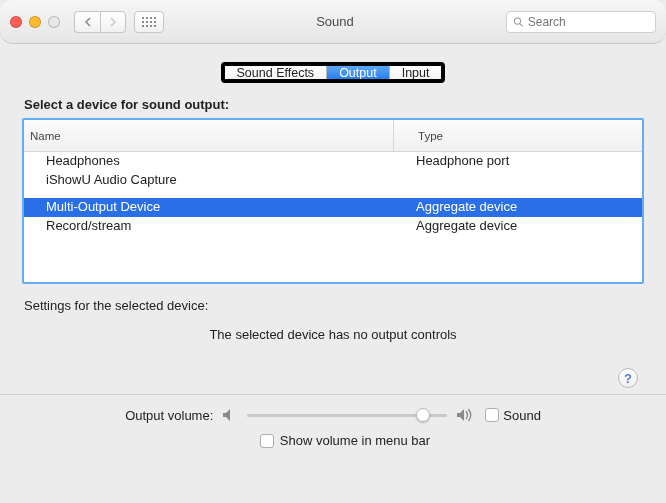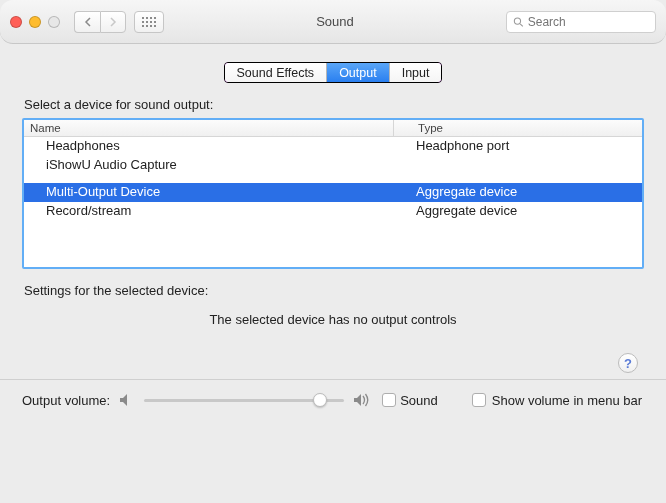--- a/index.html
+++ b/index.html
@@ -17,49 +17,49 @@
 .navbtn:last-child { border-radius: 0 4px 4px 0; }
 .gridbtn { width: 30px; height: 22px; background: linear-gradient(#fff,#f1f1f1); border: 1px solid #c6c6c6; border-radius: 4px; display: flex; align-items: center; justify-content: center; }
 .gdots { display: grid; grid-template-columns: repeat(4,2px); grid-template-rows: repeat(3,2px); gap: 2px; }
 .gdots span { width: 2px; height: 2px; background: #666; border-radius: 50%; }
 .title { flex: 1; text-align: center; font-size: 13px; color: #4a4a4a; }
 .searchwrap { width: 150px; height: 22px; background: #fff; border: 1px solid #cfcfcf; border-radius: 4px; display: flex; align-items: center; padding: 0 6px; color: #9a9a9a; font-size: 12px; gap: 4px; }
 .searchwrap input { border: none; outline: none; width: 100%; font-size: 12px; background: transparent; }
 
 .content { padding: 18px 22px 0; }
 .tabs { display: flex; justify-content: center; margin-bottom: 14px; }
-.segctl { display: flex; border: 1px solid #000000; border-radius: 4px; overflow: hidden; height: 21px; background: #d946ef; }
+.segctl { display: flex; border: 4px solid #000000; border-radius: 4px; overflow: hidden; height: 21px; background: #d946ef; }
 .seg { padding: 2px 12px; font-size: 12.5px; display: flex; align-items: center; border-right: 1px solid #b6b6b6; background: linear-gradient(#fff,#f5f5f5); cursor: default; }
 .seg:last-child { border-right: none; }
 .seg.active { background: linear-gradient(#5aa6f7,#2a7ff0); color: #fff; }
 
-.section-label { font-size: 13px; font-weight: 400; margin-bottom: 6px; padding-left: 2px; }
+.section-label { font-size: 13px; font-weight: 700; margin-bottom: 6px; padding-left: 2px; }
 
 .tablewrap { border: 2px solid #62aef6; border-radius: 2px; background: #fff; margin-bottom: 14px; }
-.thead { display: flex; background: linear-gradient(#fcfcfc,#f0f0f0); border-bottom: 1px solid #d6d6d6; height: 17px; font-size: 11.5px; color: #444; }
+.thead { display: flex; background: linear-gradient(#fcfcfc,#f0f0f0); border-bottom: 1px solid #d6d6d6; height: 32px; font-size: 11.5px; color: #444; }
 .thead .col { padding: 2px 6px; border-right: 1px solid #d6d6d6; display: flex; align-items: center; }
 .thead .col:last-child { border-right: none; margin-left: 18px; }
 .col-name { width: 370px; }
 .col-type { flex: 1; }
 .tbody { height: 130px; }
 .row { display: flex; height: 19px; font-size: 13px; }
 .row .cell { padding: 1px 22px; white-space: nowrap; overflow: hidden; }
 .row .cell.col-name { width: 370px; }
 .row .cell.col-type { flex: 1; }
 .row.selected { background: #2a6fe6; color: #fff; margin-top: 8px; }
 
 .settings-label { font-size: 13px; margin: 6px 0 14px 2px; }
 .nocontrols { text-align: center; font-size: 13px; margin-bottom: 26px; }
 
 .helprow { display: flex; justify-content: flex-end; padding-right: 6px; margin-bottom: 6px; }
 .helpbtn { width: 20px; height: 20px; border-radius: 50%; border: 1px solid #bcbcbc; background: linear-gradient(#fff,#f0f0f0); color: #5a7bd6; font-size: 13px; display: flex; align-items: center; justify-content: center; font-weight: 600; }
 
 .divider { border-top: 1px solid #cfcfcf; margin: 0 -22px; }
 
-.footer { padding: 12px 22px 14px; display: flex; flex-direction: row; align-items: center; gap: 10px; }
+.footer { padding: 12px 22px 14px; display: flex; flex-direction: column; align-items: center; gap: 10px; }
 .volrow { display: flex; align-items: center; gap: 8px; }
 .vollabel { font-size: 13px; }
 .speaker { color: #7a7a7a; display: inline-flex; }
 .slider { position: relative; width: 200px; height: 16px; }
 .slider .track { position: absolute; top: 7px; left: 0; right: 0; height: 3px; background: #c8c8c8; border-radius: 2px; }
 .slider .thumb { position: absolute; top: 1px; width: 14px; height: 14px; background: #fff; border: 1px solid #bbb; border-radius: 50%; box-shadow: 0 1px 2px rgba(0,0,0,0.2); }
 .mute { display: flex; align-items: center; gap: 4px; font-size: 13px; }
 .checkbox { width: 14px; height: 14px; border: 1px solid #aeaeae; border-radius: 3px; background: #fff; display: inline-block; }
 .showrow { display: flex; align-items: center; gap: 6px; font-size: 13px; margin-left: 24px; }
 </style>

